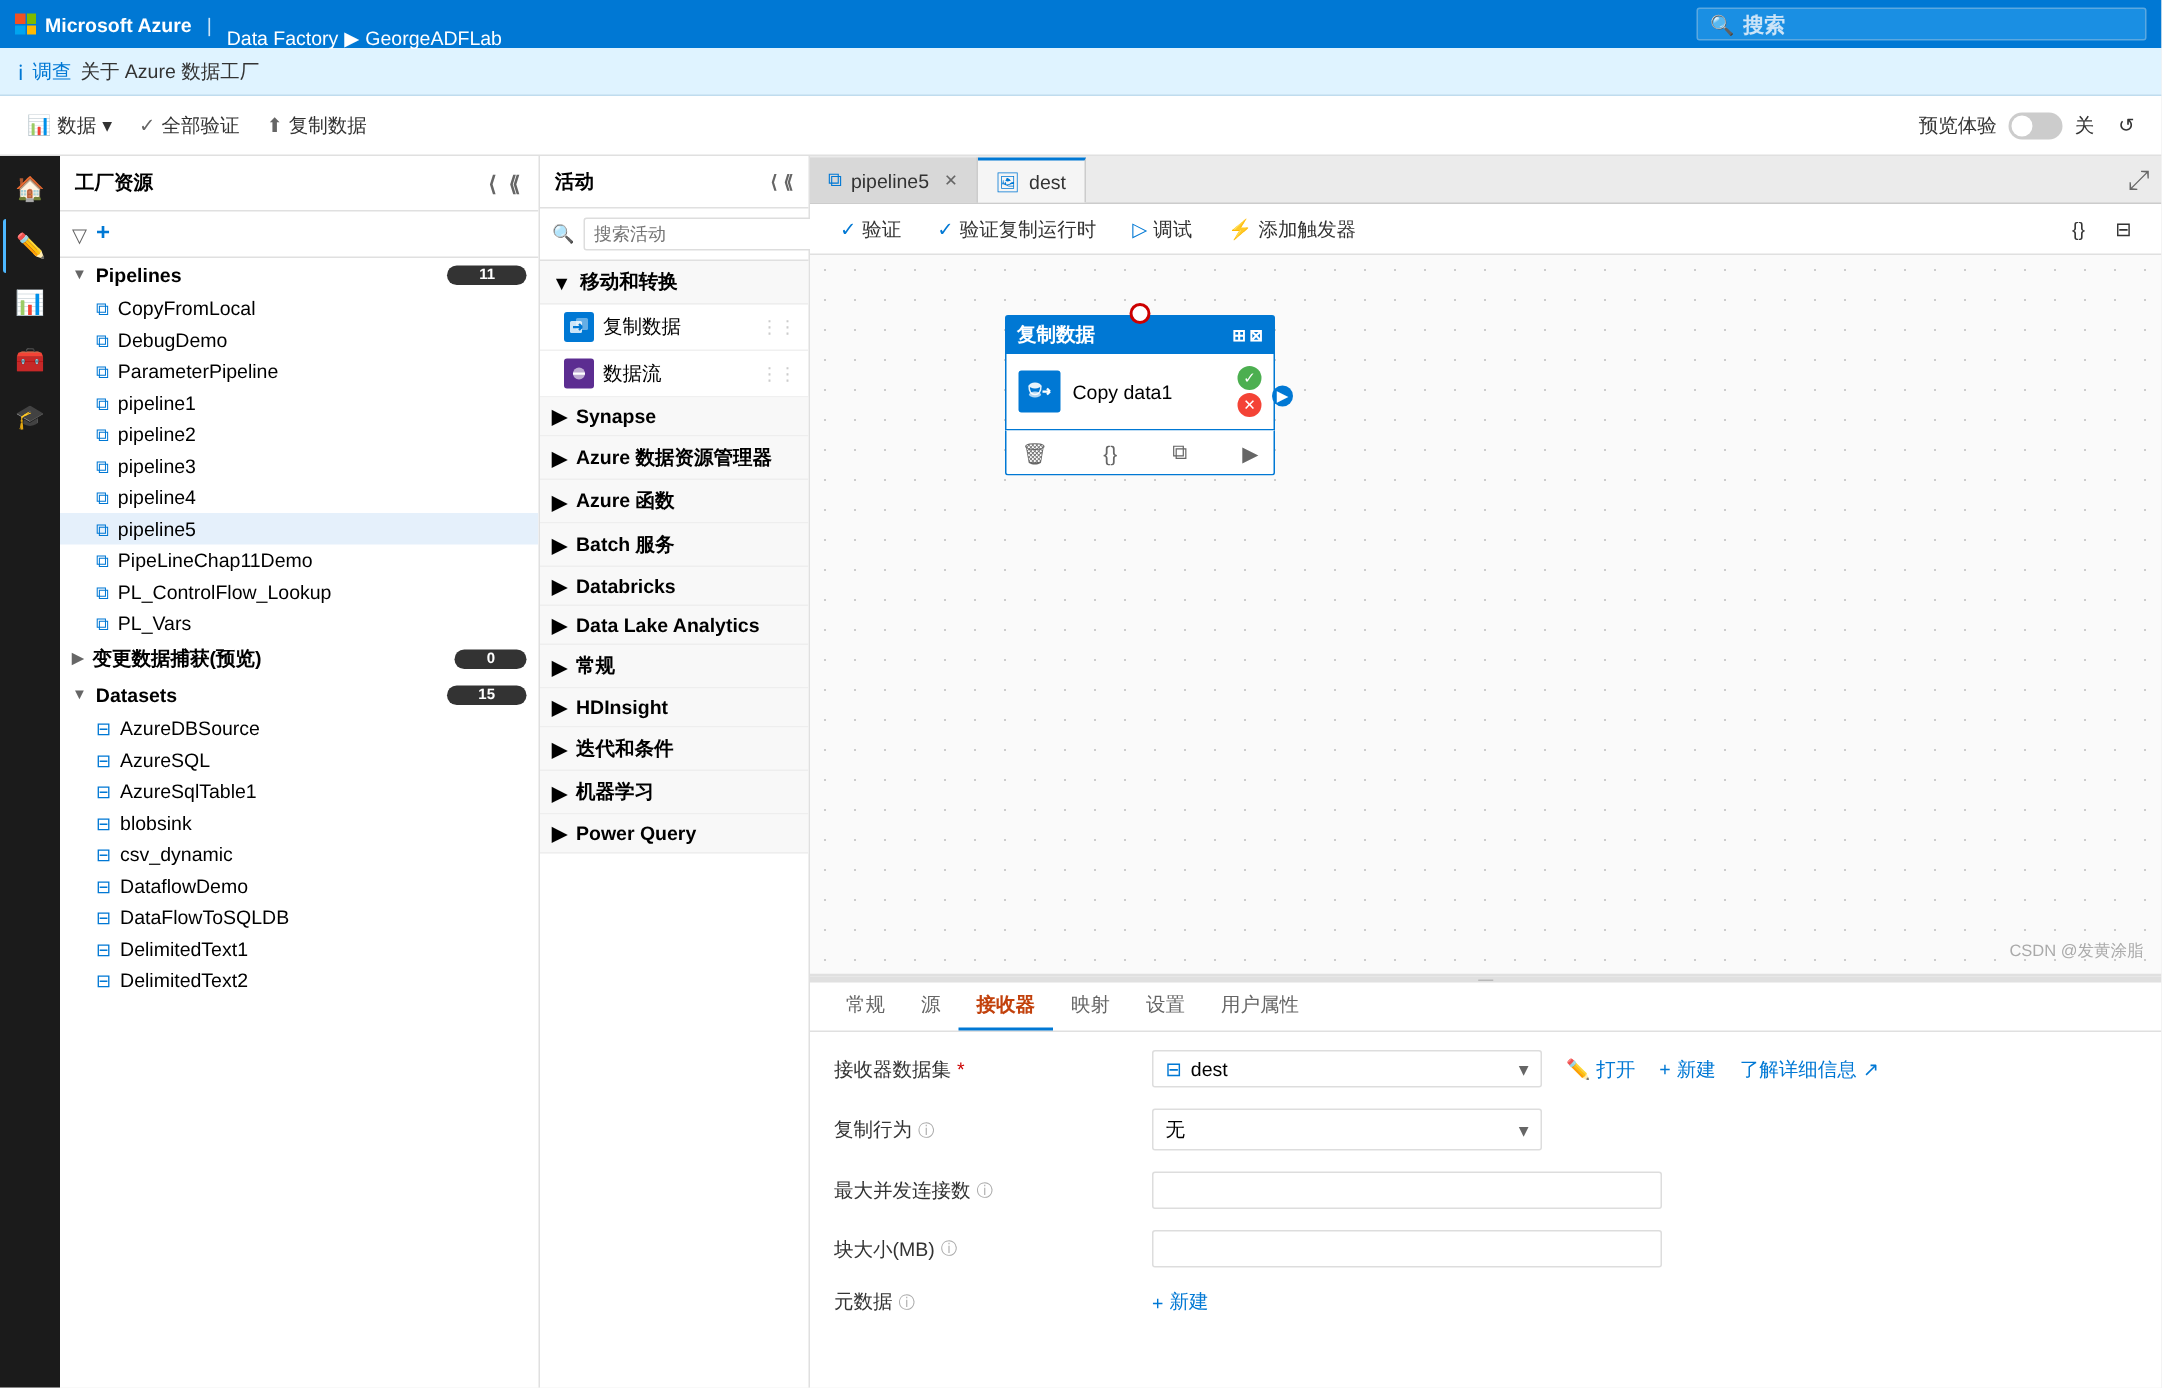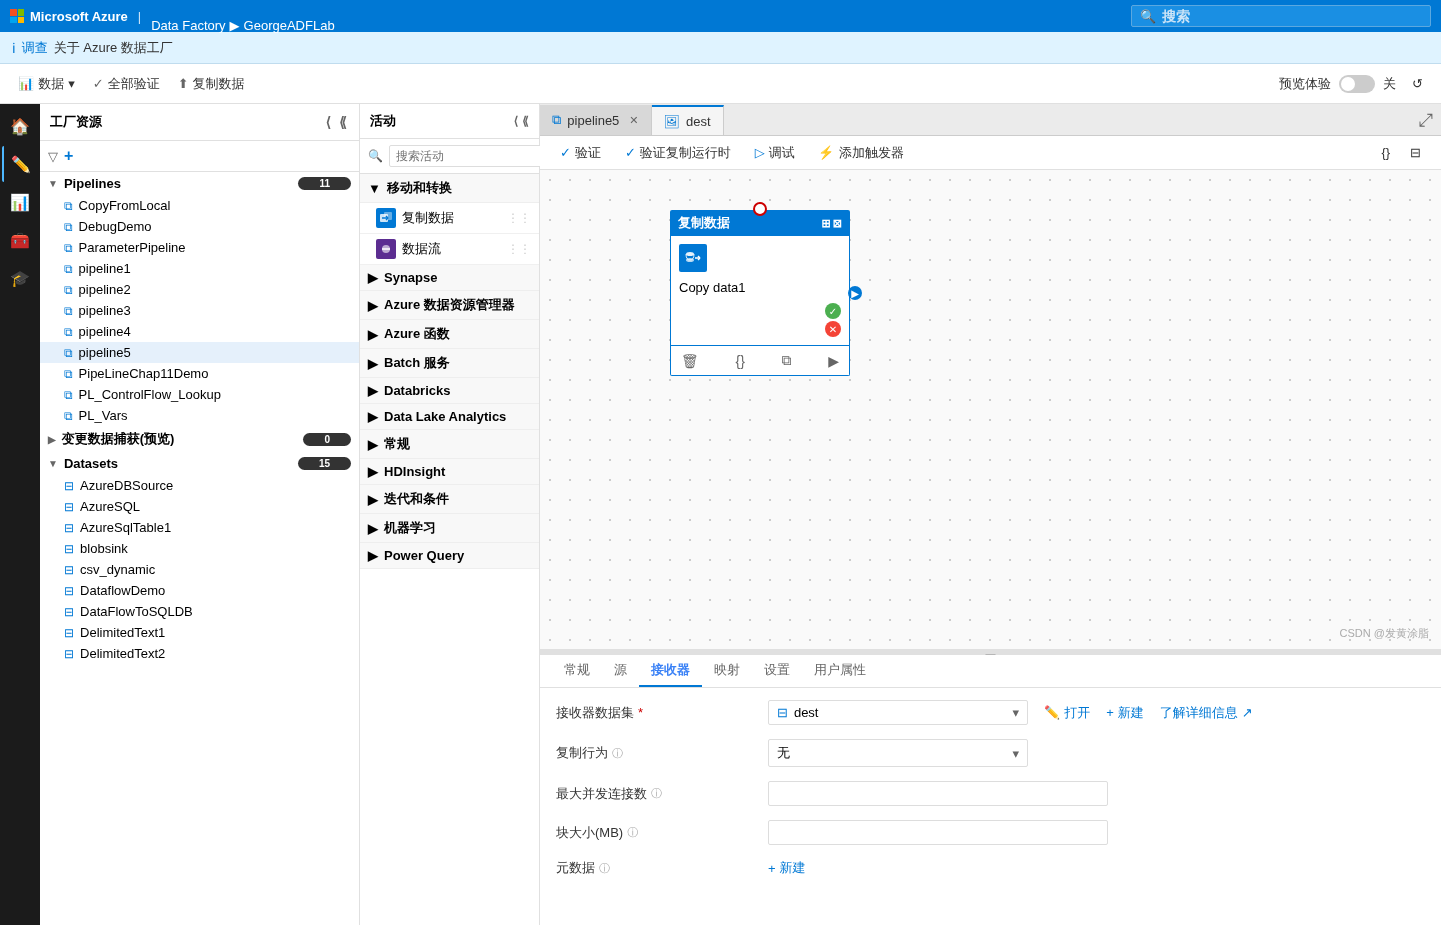--- a/index.html
+++ b/index.html
@@ -226,23 +226,22 @@
       font-size: 12px;
       font-weight: 600;
       border-radius: 2px 2px 0 0;
       display: flex; align-items: center; justify-content: space-between;
     }
     .activity-node-body {
       background: white;
       border: 1px solid #0078d4;
       border-top: none;
       padding: 8px;
-      display: flex; gap: 8px;
+      display: flex; align-items: center; gap: 8px;
       font-size: 13px;
-      flex-direction: column;
     }
     .activity-node-actions {
       background: white;
       border: 1px solid #0078d4;
       border-top: none;
       display: flex; gap: 4px; padding: 4px 8px;
       border-radius: 0 0 2px 2px;
       justify-content: space-between; align-items: center;
     }
     .node-action-btn {
@@ -260,21 +259,21 @@
       height: 280px;
     }
     .bottom-tabs {
       display: flex; border-bottom: 1px solid #e0e0e0;
       padding: 0 12px;
     }
     .bottom-tab {
       padding: 6px 12px; cursor: pointer; font-size: 13px; color: #666;
       border-bottom: 2px solid transparent;
     }
-    .bottom-tab.active { color: #3b82f6; border-bottom-color: #0078d4; font-weight: 600; }
+    .bottom-tab.active { color: #c2410c; border-bottom-color: #0078d4; font-weight: 600; }
     .bottom-content { flex: 1; overflow-y: auto; padding: 12px 16px; }
     .form-row {
       display: flex; align-items: center; gap: 12px; margin-bottom: 14px;
     }
     .form-label {
       width: 200px; font-size: 13px; color: #333; display: flex; align-items: center; gap: 4px; flex-shrink: 0;
     }
     .form-label .help-icon { color: #aaa; font-size: 11px; cursor: pointer; }
     .form-input {
       flex: 1; max-width: 340px;

